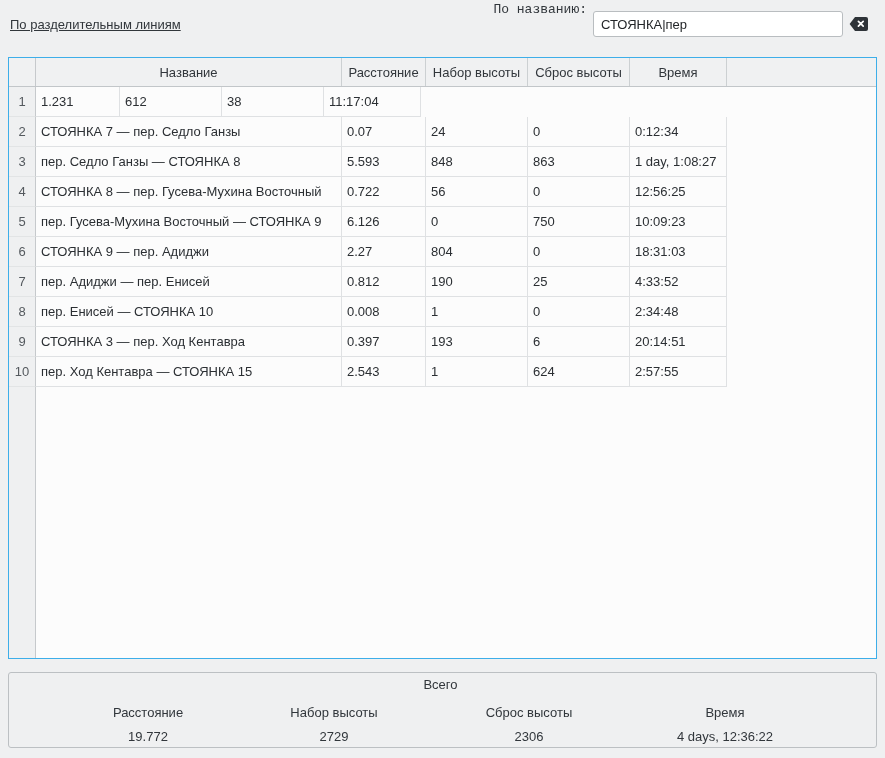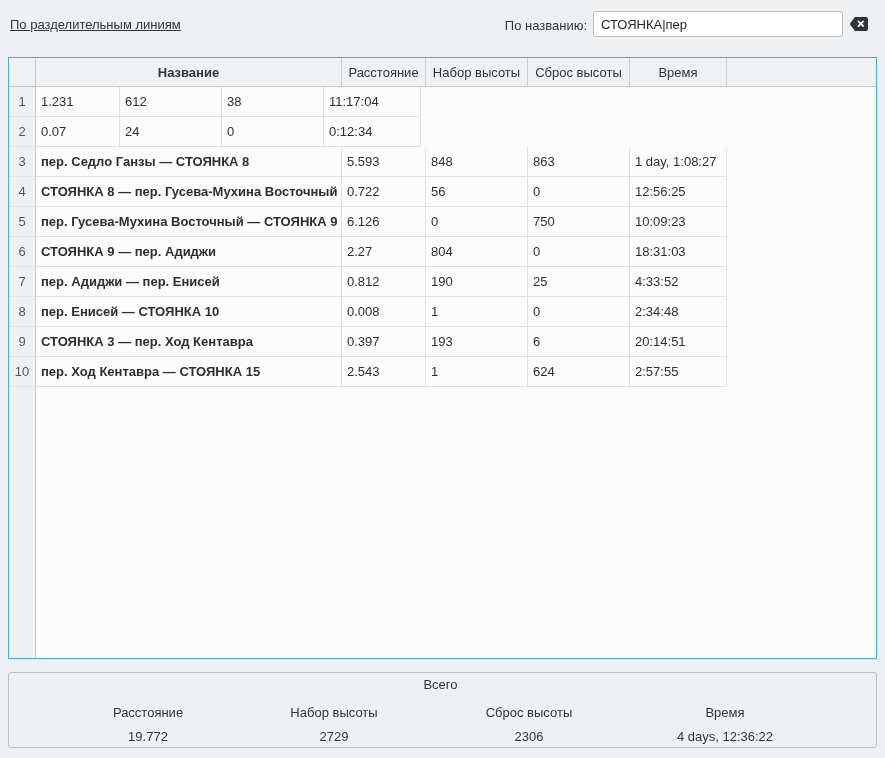--- a/index.html
+++ b/index.html
@@ -3,21 +3,21 @@
 <meta charset="utf-8">
 <style>
   html,body{margin:0;padding:0;}
   body{
     width:885px;height:758px;position:relative;overflow:hidden;
     background:#eff0f1;color:#31363b;
     font-family:"Liberation Sans",sans-serif;font-size:13px;
   }
   
   .mode-label{position:absolute;left:10px;top:17px;white-space:nowrap;text-decoration:underline;}
-  .filter-label{position:absolute;top:18px;right:298px;white-space:nowrap;}
+  .filter-label{position:absolute;top:2px;right:298px;white-space:nowrap;font-family:Liberation Mono, monospace;}
   .filter-input{
     position:absolute;left:593px;top:11px;width:250px;height:26px;
     box-sizing:border-box;border:1px solid #b9bdc0;border-radius:3px;
     background:#ffffff;padding:0 30px 0 7px;
     font-family:"Liberation Sans",sans-serif;font-size:13px;color:#232629;outline:none;
   }
   .clear-btn{
     position:absolute;left:849px;top:16px;width:20px;height:16px;
     border:none;background:transparent;padding:0;cursor:pointer;
   }
@@ -43,21 +43,21 @@
     width:27px;box-sizing:border-box;flex:none;
     background:#eff0f1;border-right:1px solid #c6c9cc;border-bottom:1px solid #e2e4e5;
     display:flex;align-items:center;justify-content:center;color:#54595e;
   }
   .cell{
     box-sizing:border-box;border-right:1px solid #dfe1e3;border-bottom:1px solid #dfe1e3;
     display:flex;align-items:center;padding-left:5px;
     white-space:nowrap;overflow:hidden;color:#2b2f33;background:#fcfcfc;
   }
   .cell.current{border:1px solid #3daee9;border-bottom-width:2px;padding-left:4px;}
-  .c0{width:306px;flex:none;font-weight:bold;}
+  .c0{width:306px;flex:none;}
   .c1{width:84px;flex:none;}
   .c2{width:102px;flex:none;}
   .c3{width:102px;flex:none;}
   .c4{width:97px;flex:none;}
   .rows-filler{flex:1;display:flex;}
   .num-filler{width:27px;box-sizing:border-box;background:#eff0f1;border-right:1px solid #c6c9cc;}
   
   .totals-box{
     position:absolute;left:8px;top:672px;width:869px;height:76px;
     box-sizing:border-box;border:1px solid #bcc0c3;border-radius:3px;
@@ -101,20 +101,21 @@
   <div class="tbody" id="tbody">
       <div class="trow">
         <div class="num-cell">1</div>
         <div class="cell c1">1.231</div>
         <div class="cell c2">612</div>
         <div class="cell c3">38</div>
         <div class="cell c4">11:17:04</div>
       </div>
       <div class="trow">
         <div class="num-cell">2</div>
+        <div class="cell c0">СТОЯНКА 7 — пер. Седло Ганзы</div>
         <div class="cell c1">0.07</div>
         <div class="cell c2">24</div>
         <div class="cell c3">0</div>
         <div class="cell c4">0:12:34</div>
       </div>
       <div class="trow">
         <div class="num-cell">3</div>
         <div class="cell c0">пер. Седло Ганзы — СТОЯНКА 8</div>
         <div class="cell c1">5.593</div>
         <div class="cell c2">848</div>

